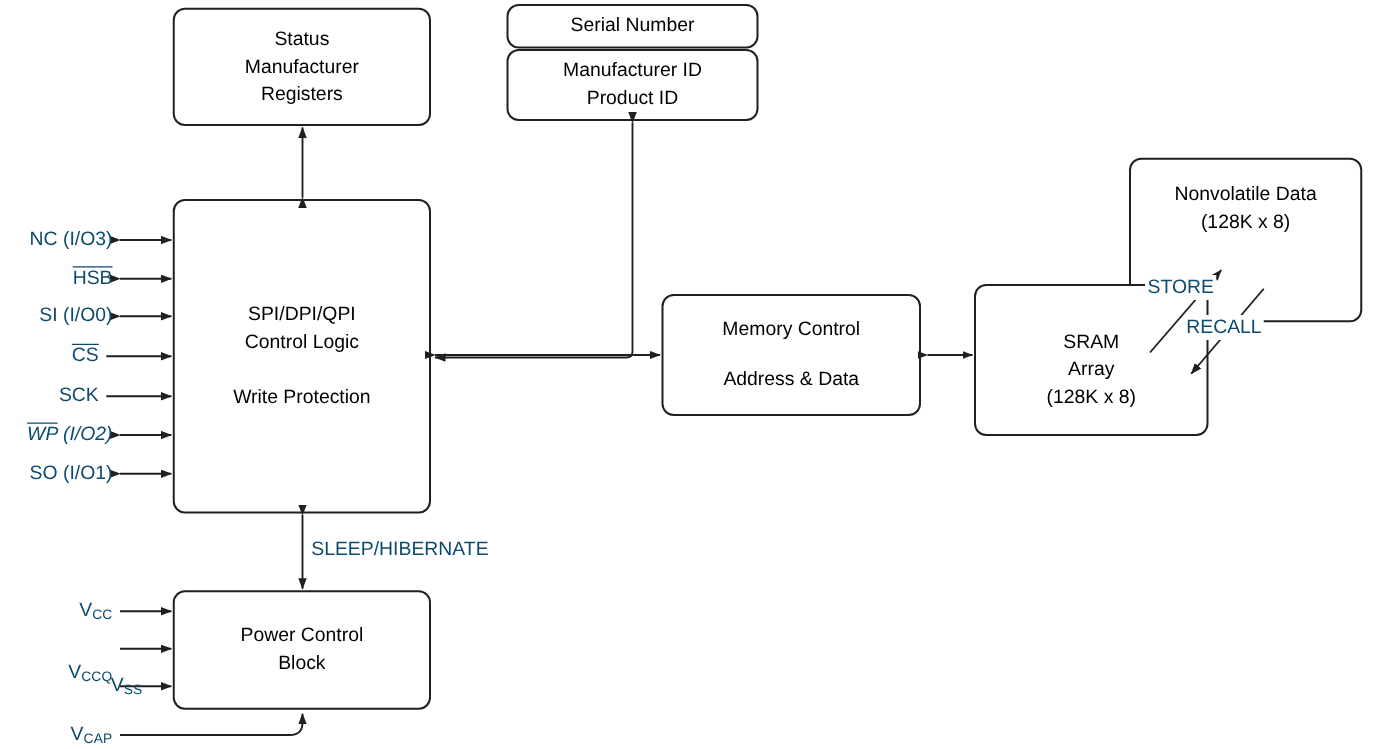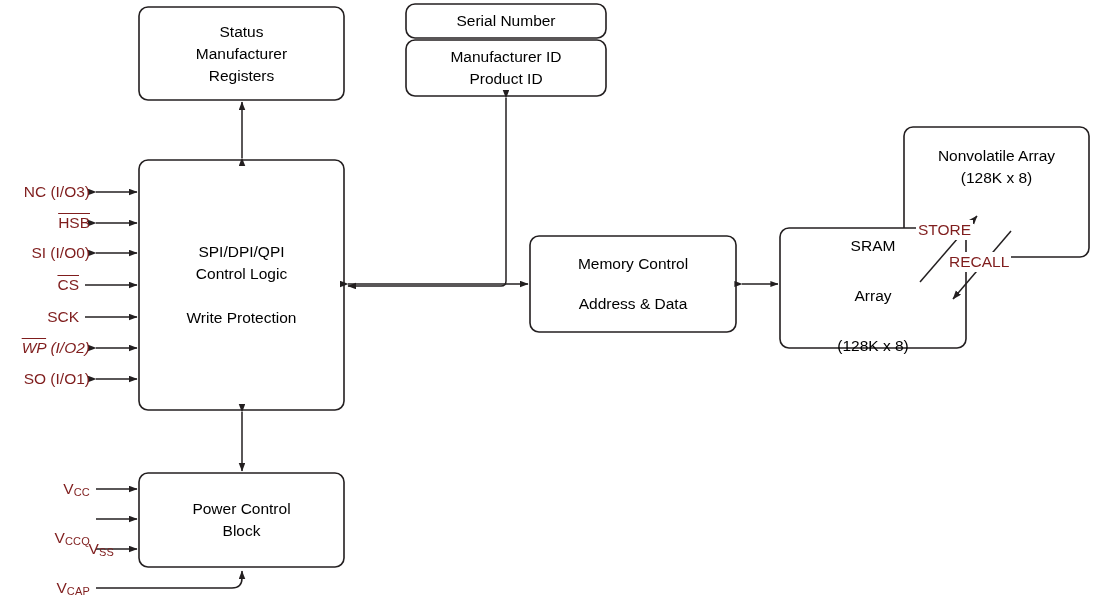--- a/index.html
+++ b/index.html
@@ -1,20 +1,20 @@
 <!DOCTYPE html>
 <html><head>
 <meta charset="utf-8">
 <style>
   html,body{margin:0;padding:0;background:#ffffff;}
   body{width:1100px;height:599px;overflow:hidden;
        font-family:"Liberation Sans","DejaVu Sans",sans-serif;color:#000;}
   #stage{position:relative;width:1100px;height:579px;}
   svg{position:absolute;left:0;top:0;width:1100px;height:599px;}
-  .lbl{position:absolute;white-space:nowrap;font-size:15.5px;color:#7f1d1d;line-height:1.28;}
+  .lbl{position:absolute;white-space:nowrap;font-size:15.5px;color:#0c4a6e;line-height:1.28;}
   .ovl{ text-decoration:overline; }
   .sub{font-size:11px;vertical-align:-0.22em;letter-spacing:.2px;}
   .boxtext{position:absolute;display:flex;flex-direction:column;
            align-items:center;justify-content:center;text-align:center;
            font-size:15.5px;line-height:1.42;pointer-events:none;}
 </style>
 </head>
 <body>
 
 <div id="stage">
@@ -89,28 +89,28 @@
     <span style="height:22px"></span>
     <span>Write Protection</span>
   </div>
 
   <div class="boxtext" style="left:530px;top:236px;width:206px;height:96px;">
     <span>Memory Control</span>
     <span style="height:18px"></span>
     <span>Address &amp; Data</span>
   </div>
 
-  <div class="boxtext" style="left:780px;top:243px;width:186px;height:105px;gap:28px;">
+  <div class="boxtext" style="left:780px;top:243px;width:186px;height:105px;">
     <span>SRAM</span>
     <span>Array</span>
     <span>(128K x 8)</span>
   </div>
 
   <div class="boxtext" style="left:904px;top:134px;width:185px;height:66px;">
-    <span>Nonvolatile Array</span>
+    <span>Nonvolatile Data</span>
     <span>(128K x 8)</span>
   </div>
 
   <div class="boxtext" style="left:139px;top:473px;width:205px;height:94px;">
     <span>Power Control</span>
     <span>Block</span>
   </div>
 
   <div class="lbl" style="left:0;top:182px;width:90px;text-align:right;">NC (I/O3)</div>
   <div class="lbl" style="left:0;top:213px;width:90px;text-align:right;">
@@ -132,16 +132,17 @@
   <div class="lbl" style="left:0;top:509px;width:90px;text-align:right;margin-top:19px;">
     <span>V</span><span class="sub">CCQ</span>
   </div>
   <div class="lbl" style="left:0;top:539px;width:90px;text-align:right;margin-left:24px;">
     <span>V</span><span class="sub">SS</span>
   </div>
   <div class="lbl" style="left:0;top:578px;width:90px;text-align:right;">
     <span>V</span><span class="sub">CAP</span>
   </div>
 
+  <div class="lbl" style="left:249px;top:430px;">SLEEP/HIBERNATE</div>
   <div class="lbl" style="left:916px;top:220px;background:#fff;padding:0 2px;">STORE</div>
   <div class="lbl" style="left:947px;top:252px;background:#fff;padding:0 2px;">RECALL</div>
 
 </div>
 
 </body></html>

